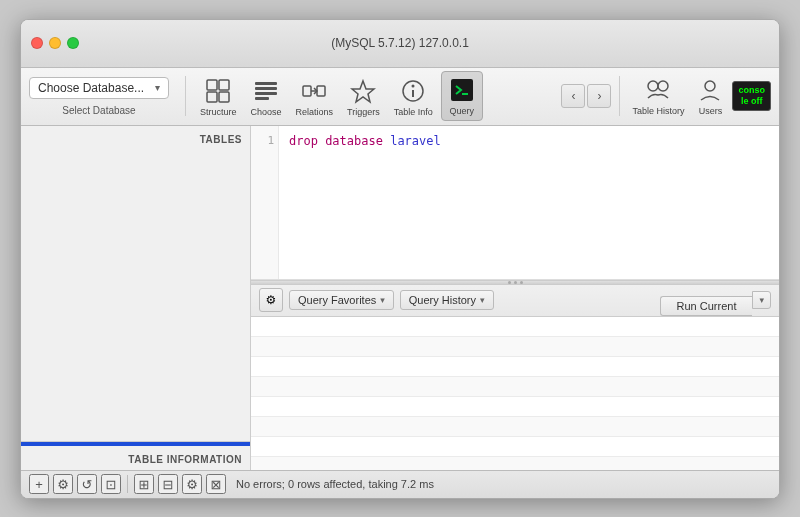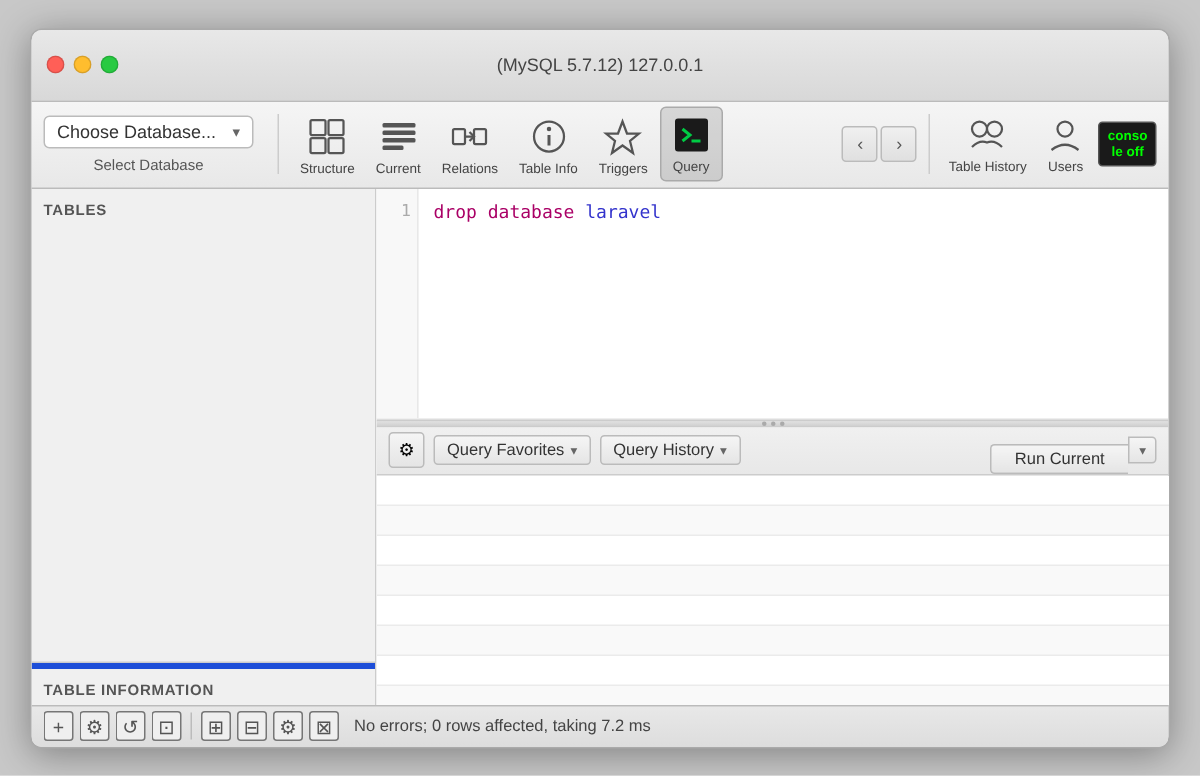--- a/index.html
+++ b/index.html
@@ -202,20 +202,21 @@
       overflow: hidden;
     }
     
     .sidebar {
       width: 230px;
       background: #f0f0f0;
       border-right: 1px solid #ccc;
       display: flex;
       flex-direction: column;
       flex-shrink: 0;
+      text-align: right;
     }
     .sidebar-section {
       padding: 6px 8px 4px 8px;
     }
     .sidebar-section-title {
       font-size: 10px;
       font-weight: bold;
       color: #555;
       letter-spacing: 0.5px;
       text-transform: uppercase;
@@ -453,53 +454,53 @@
 
       <button class="toolbar-btn">
         <div class="icon-area">
           <svg width="26" height="26" viewBox="0 0 26 26" fill="none">
             <rect x="2" y="4" width="22" height="3" rx="1" fill="#555"></rect>
             <rect x="2" y="9" width="22" height="3" rx="1" fill="#555"></rect>
             <rect x="2" y="14" width="22" height="3" rx="1" fill="#555"></rect>
             <rect x="2" y="19" width="14" height="3" rx="1" fill="#555"></rect>
           </svg>
         </div>
-        <span class="btn-label">Current</span>
+        <span class="btn-label">Choose</span>
       </button>
 
       <button class="toolbar-btn">
         <div class="icon-area">
           <svg width="26" height="26" viewBox="0 0 26 26" fill="none">
             <rect x="2" y="8" width="8" height="10" rx="1" fill="none" stroke="#555" stroke-width="1.5"></rect>
             <rect x="16" y="8" width="8" height="10" rx="1" fill="none" stroke="#555" stroke-width="1.5"></rect>
             <line x1="10" y1="13" x2="16" y2="13" stroke="#555" stroke-width="1.5"></line>
             <polyline points="13,10 16,13 13,16" fill="none" stroke="#555" stroke-width="1.5"></polyline>
           </svg>
         </div>
         <span class="btn-label">Relations</span>
       </button>
 
       <button class="toolbar-btn">
         <div class="icon-area">
           <svg width="26" height="26" viewBox="0 0 26 26" fill="none">
+            <polygon points="13,3 16,11 24,11 18,16 20,24 13,19 6,24 8,16 2,11 10,11" fill="none" stroke="#555" stroke-width="1.5"></polygon>
+          </svg>
+        </div>
+        <span class="btn-label">Triggers</span>
+      </button>
+
+      <button class="toolbar-btn">
+        <div class="icon-area">
+          <svg width="26" height="26" viewBox="0 0 26 26" fill="none">
             <circle cx="13" cy="13" r="10" fill="none" stroke="#555" stroke-width="1.5"></circle>
             <line x1="13" y1="12" x2="13" y2="19" stroke="#555" stroke-width="2"></line>
             <circle cx="13" cy="8" r="1.5" fill="#555"></circle>
           </svg>
         </div>
         <span class="btn-label">Table Info</span>
-      </button>
-
-      <button class="toolbar-btn">
-        <div class="icon-area">
-          <svg width="26" height="26" viewBox="0 0 26 26" fill="none">
-            <polygon points="13,3 16,11 24,11 18,16 20,24 13,19 6,24 8,16 2,11 10,11" fill="none" stroke="#555" stroke-width="1.5"></polygon>
-          </svg>
-        </div>
-        <span class="btn-label">Triggers</span>
       </button>
 
       <button class="toolbar-btn active">
         <div class="icon-area">
           <svg width="26" height="26" viewBox="0 0 26 26">
             <rect x="2" y="2" width="22" height="22" rx="2" fill="#1a1a1a"></rect>
             <polyline points="7,9 12,13 7,17" fill="none" stroke="#00cc44" stroke-width="2"></polyline>
             <line x1="13" y1="17" x2="19" y2="17" stroke="#00cc44" stroke-width="2"></line>
           </svg>
         </div>

